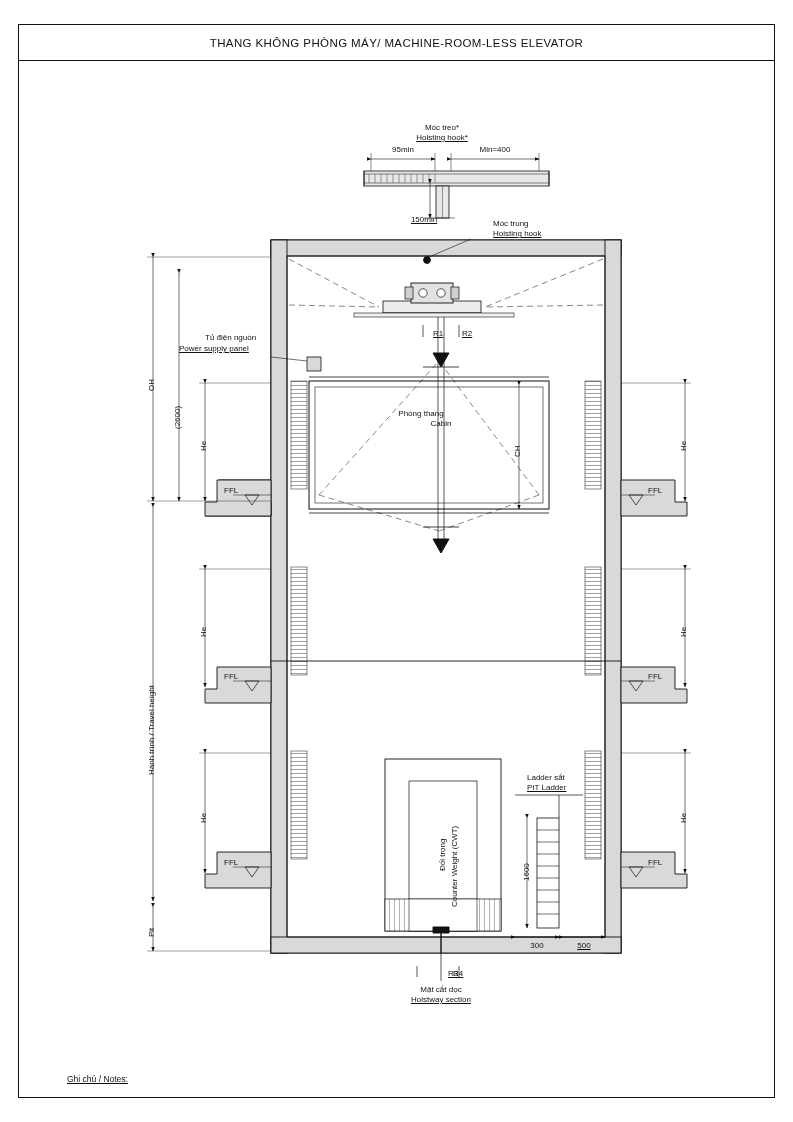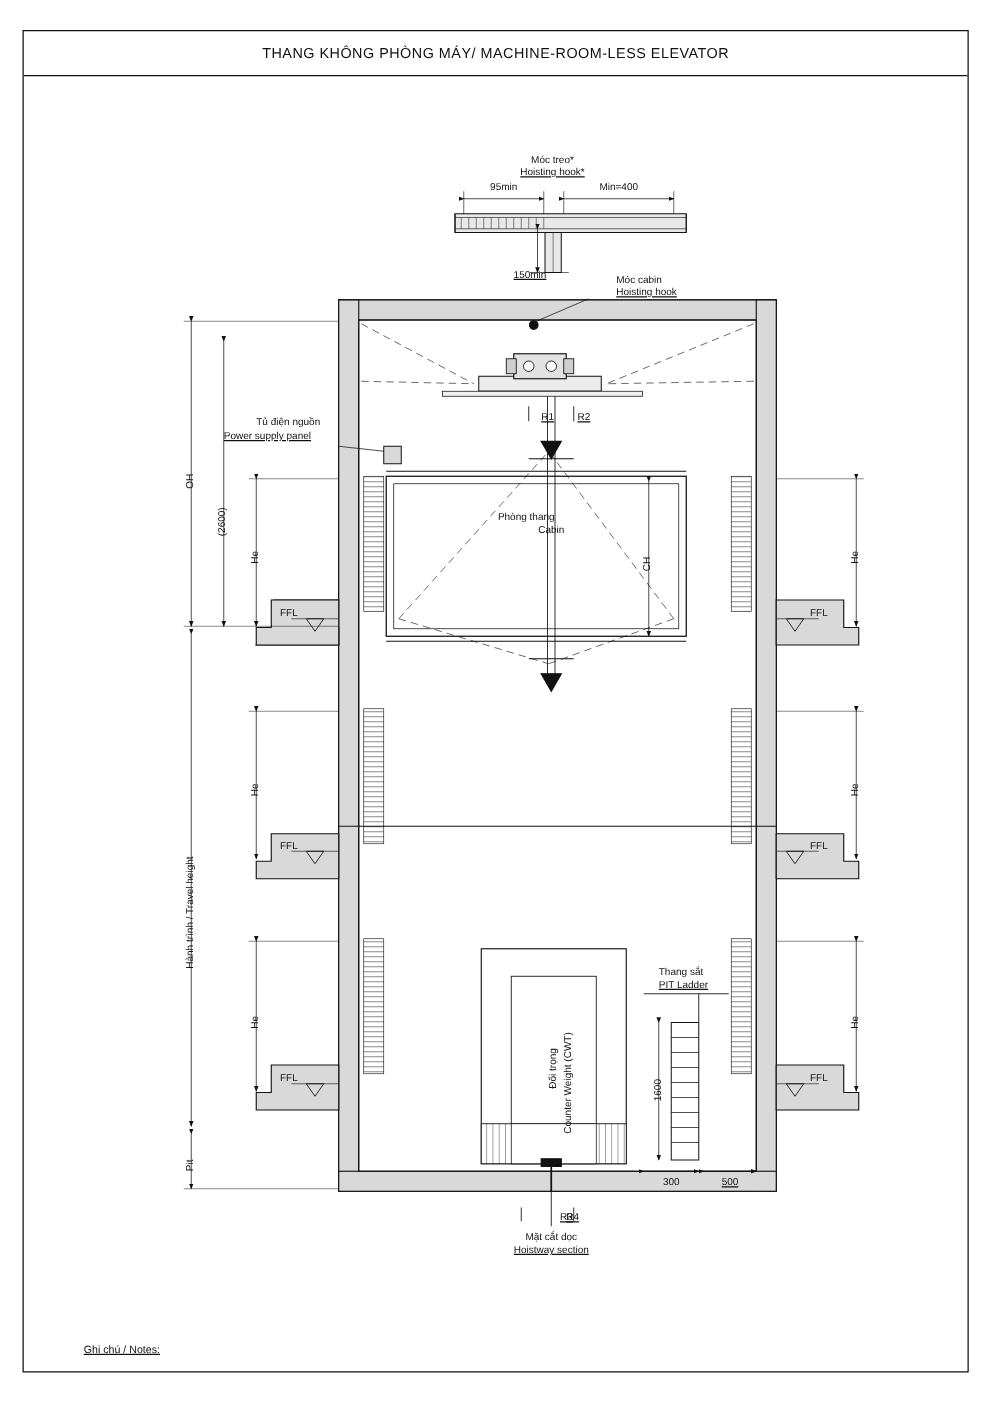--- a/index.html
+++ b/index.html
@@ -254,21 +254,21 @@
 
       <line x1="422" y1="892" x2="422" y2="920" stroke="#111" stroke-width="0.7"></line>
     </svg>
 
     <div class="lbl c" style="left:378px;top:62px;width:90px;">Móc treo*</div>
     <div class="lbl c u" style="left:374px;top:72px;width:98px;">Hoisting hook*</div>
     <div class="lbl c" style="left:354px;top:84px;width:60px;">95min</div>
     <div class="lbl c" style="left:438px;top:84px;width:76px;">Min=400</div>
     <div class="lbl c u" style="left:372px;top:154px;width:66px;">150min</div>
 
-    <div class="lbl" style="left:474px;top:158px;">Móc cabin</div>
+    <div class="lbl" style="left:474px;top:158px;">Móc trung</div>
     <div class="lbl u" style="left:474px;top:168px;text-decoration:underline;">Hoisting hook</div>
 
     <div class="lbl" style="left:186px;top:272px;">Tủ điện nguồn</div>
     <div class="lbl u" style="left:160px;top:283px;">Power supply panel</div>
 
     <div class="lbl c" style="left:360px;top:348px;width:84px;">Phòng thang</div>
     <div class="lbl c" style="left:380px;top:358px;width:84px;">Cabin</div>
 
     <div class="lbl u" style="left:414px;top:268px;">R1</div>
     <div class="lbl u" style="left:443px;top:268px;">R2</div>
@@ -291,21 +291,21 @@
     <div class="lbl vert" style="left:180px;top:576px;transform:rotate(-90deg);">He</div>
     <div class="lbl vert" style="left:180px;top:762px;transform:rotate(-90deg);">He</div>
     <div class="lbl vert" style="left:660px;top:390px;transform:rotate(-90deg);">He</div>
     <div class="lbl vert" style="left:660px;top:576px;transform:rotate(-90deg);">He</div>
     <div class="lbl vert" style="left:660px;top:762px;transform:rotate(-90deg);">He</div>
     <div class="lbl vert" style="left:494px;top:396px;transform:rotate(-90deg);">CH</div>
 
     <div class="lbl vert" style="left:419px;top:810px;transform:rotate(-90deg);">Đối trọng</div>
     <div class="lbl vert" style="left:431px;top:846px;transform:rotate(-90deg);">Counter Weight (CWT)</div>
 
-    <div class="lbl" style="left:508px;top:712px;">Thang sắt</div>
+    <div class="lbl" style="left:508px;top:712px;">Ladder sắt</div>
     <div class="lbl u" style="left:508px;top:722px;">PIT Ladder</div>
     <div class="lbl vert" style="left:503px;top:820px;transform:rotate(-90deg);">1600</div>
     <div class="lbl c" style="left:498px;top:880px;width:40px;">300</div>
     <div class="lbl c u" style="left:545px;top:880px;width:40px;">500</div>
 
     <div class="lbl c" style="left:372px;top:924px;width:100px;">Mặt cắt dọc</div>
     <div class="lbl c u" style="left:372px;top:934px;width:100px;">Hoistway section</div>
 
     <div class="notes">
       <div class="hd">Ghi chú / Notes:</div>

